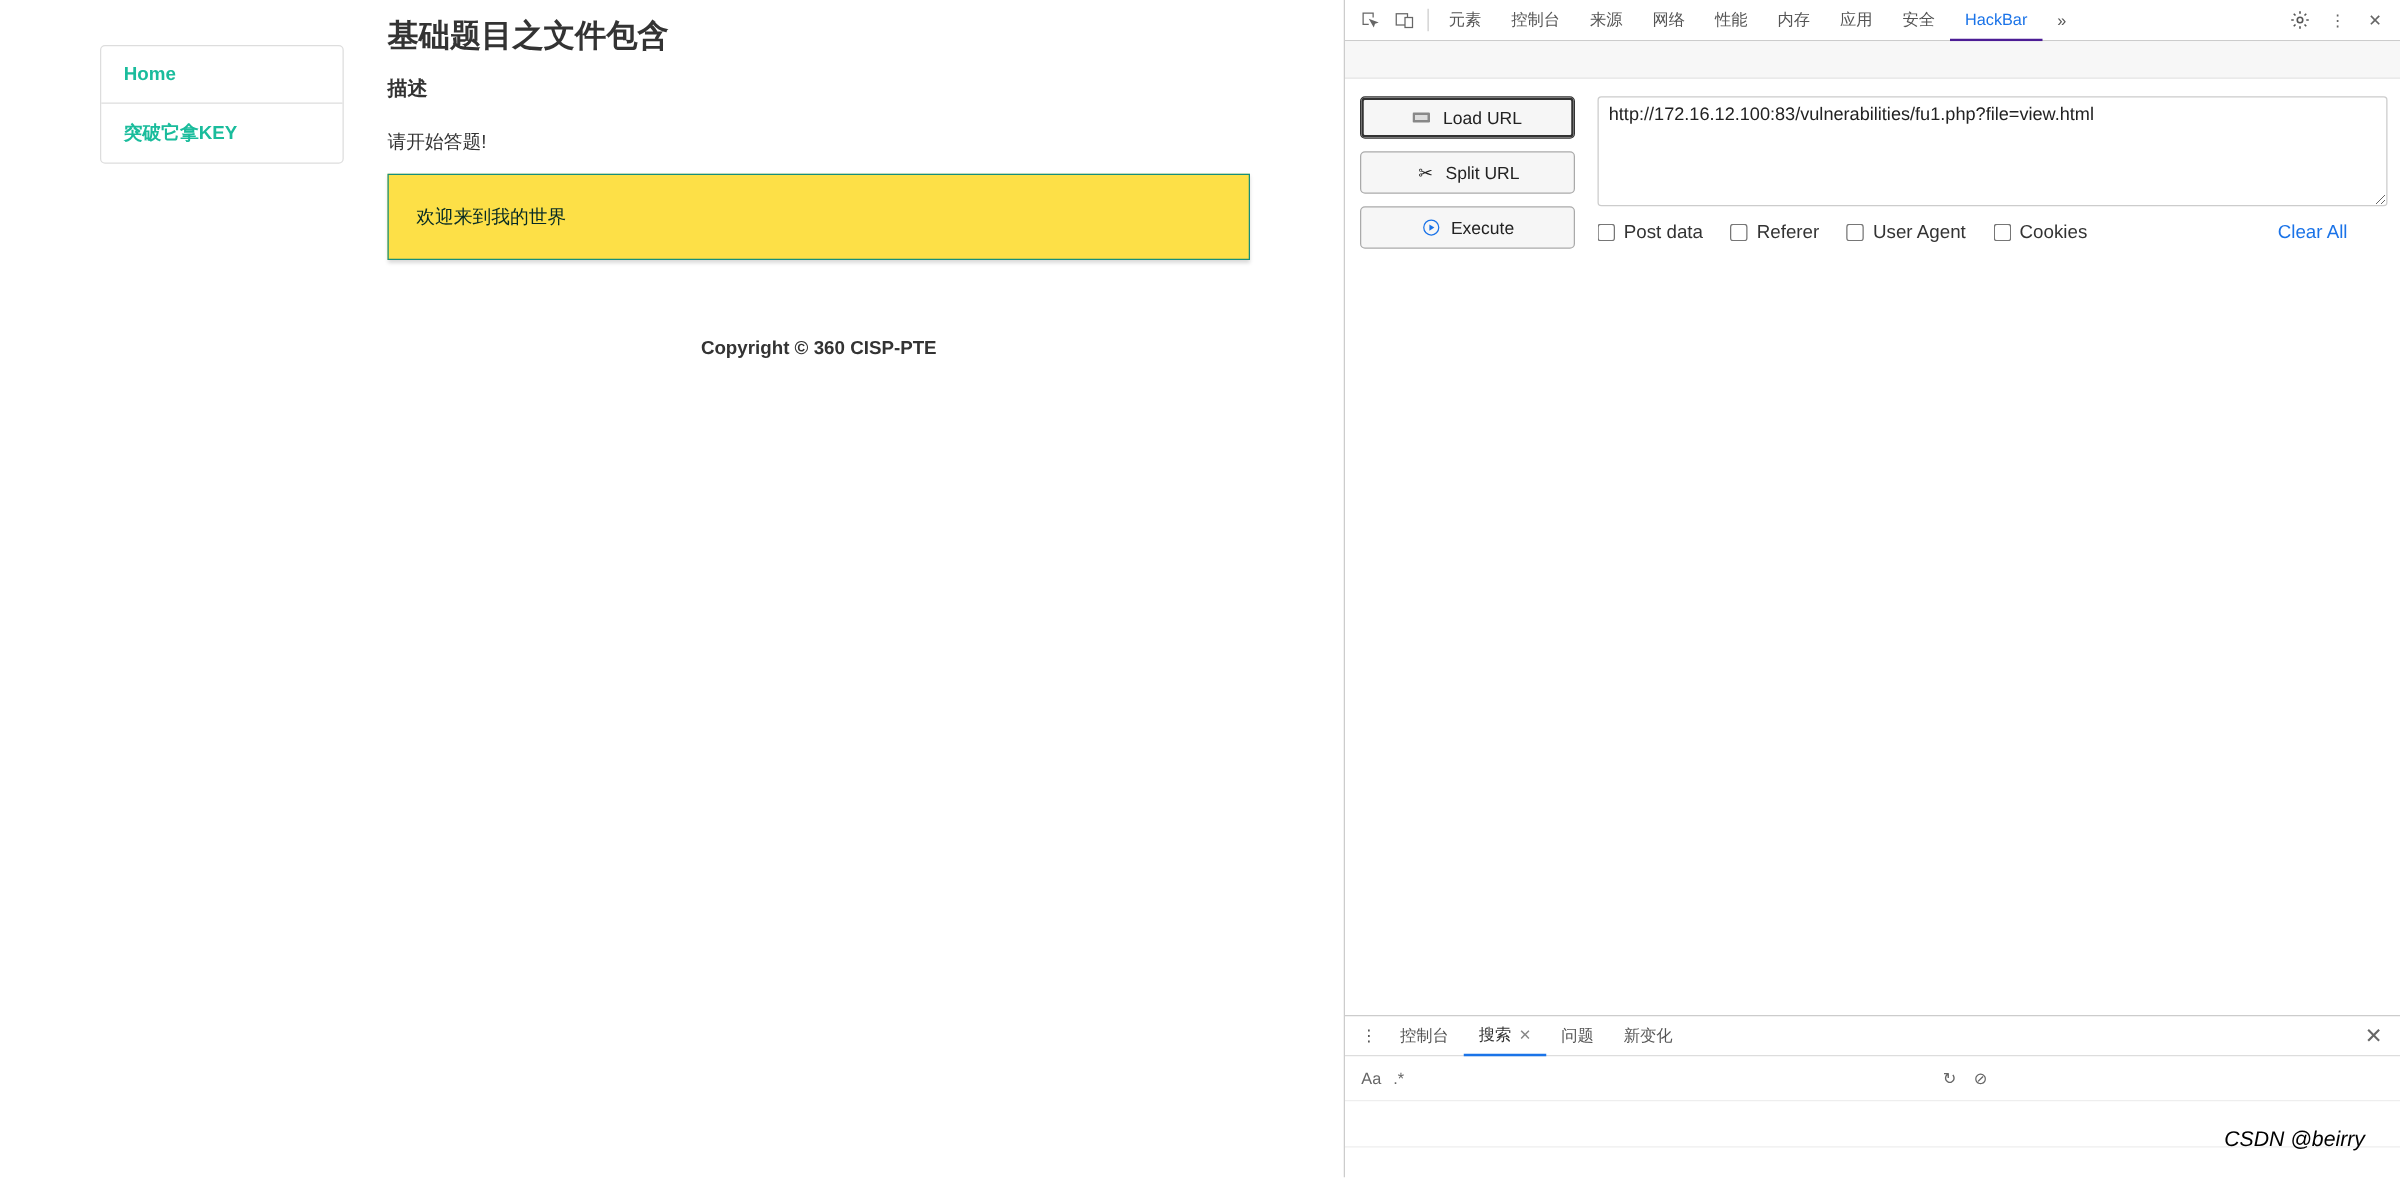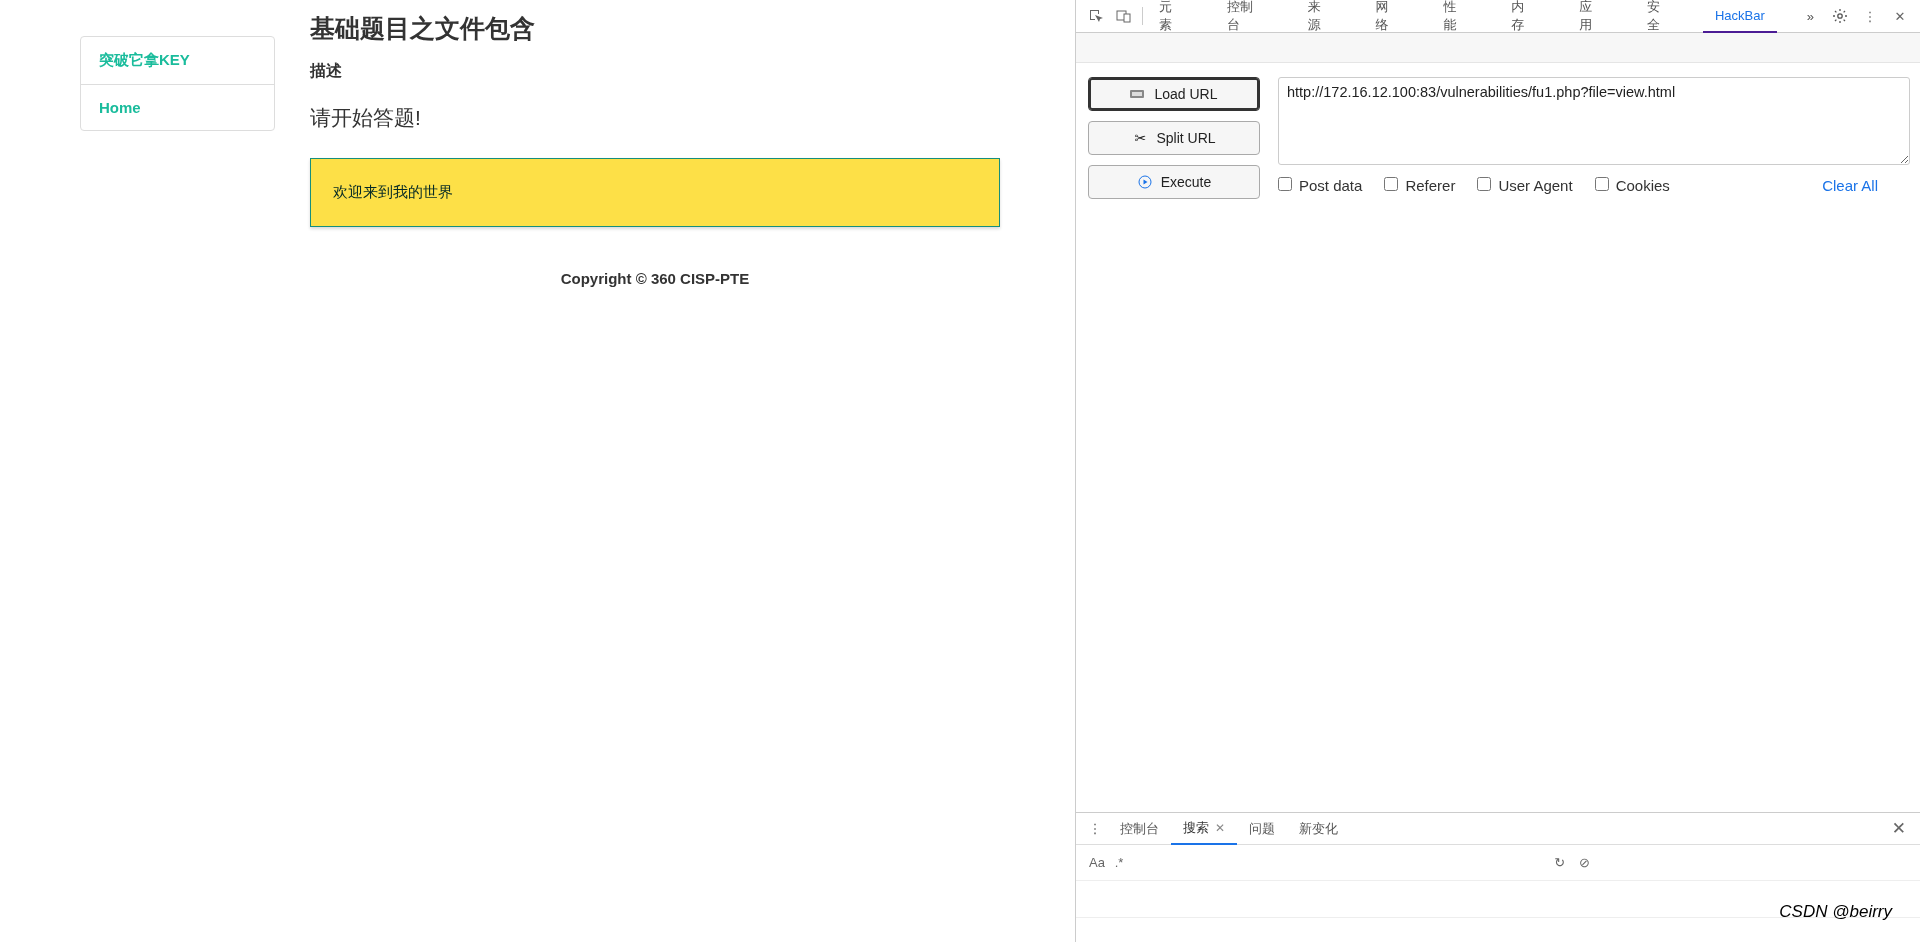--- a/index.html
+++ b/index.html
@@ -6,46 +6,46 @@
 body { font-family: Arial, "Microsoft YaHei", sans-serif; font-size: 13px; color: #333; background: #fff; width: 1920px; height: 942px; overflow: hidden; position: relative; }
 
 
 .webpage { position: absolute; left: 0; top: 0; width: 1075px; height: 942px; background: #fff; }
 .sidebar-nav { position: absolute; left: 80px; top: 36px; width: 195px; border: 1px solid #ddd; border-radius: 4px; }
 .sidebar-nav .nav-item { padding: 14px 18px; color: #1abc9c; font-size: 15px; font-weight: bold; cursor: pointer; border-bottom: 1px solid #ddd; }
 .sidebar-nav .nav-item:last-child { border-bottom: none; }
 .content { position: absolute; left: 310px; top: 12px; width: 690px; }
 .content h1 { font-size: 25px; font-weight: bold; color: #333; margin-bottom: 16px; }
 .content h3 { font-size: 16px; font-weight: bold; margin-bottom: 22px; }
-.content .prompt { font-size: 21px; margin-bottom: 26px; }
+.content .prompt { font-size: 15px; margin-bottom: 16px; }
 .highlight-box { background: #fde047; color: #062a25; font-size: 15px; padding: 24px 22px; border: 1px solid #168f7d; box-shadow: 0 2px 3px rgba(0,0,0,0.15); }
 .footer { position: absolute; left: 310px; top: 270px; width: 690px; text-align: center; font-size: 15px; font-weight: bold; }
 
 
 .devtools { position: absolute; left: 1075px; top: 0; right: 0; height: 942px; border-left: 1px solid #ccc; display: flex; flex-direction: column; background: #fff; }
 .dt-header { height: 33px; border-bottom: 1px solid #ccc; display: flex; align-items: center; padding: 0 6px; color: #555; }
 .dt-header .icon-btn { width: 28px; height: 28px; display: flex; align-items: center; justify-content: center; cursor: pointer; color: #666; }
 .dt-header .sep { width: 1px; height: 18px; background: #ccc; margin: 0 4px; }
-.dt-tabs { display: flex; align-items: center; flex: 1; gap: 18px; }
+.dt-tabs { display: flex; align-items: center; flex: 1; gap: 0; }
 .dt-tab { padding: 0 12px; height: 33px; display: flex; align-items: center; cursor: pointer; color: #555; font-size: 13px; }
 .dt-tab.active { color: #1a73e8; border-bottom: 2px solid #4c1d95; }
 .dt-header-right { display: flex; align-items: center; gap: 2px; }
 
 
 .filter-bar { height: 30px; border-bottom: 1px solid #e5e5e5; background: #f7f7f7; }
 
 
 .hackbar { padding: 14px 10px 10px 12px; display: flex; gap: 18px; }
 .hb-buttons { display: flex; flex-direction: column; gap: 10px; width: 172px; }
 .hb-btn { height: 34px; border: 1px solid #aaa; border-radius: 4px; background: #f6f6f6; display: flex; align-items: center; justify-content: center; gap: 8px; cursor: pointer; font-size: 14px; color: #222; }
 .hb-btn.selected { box-shadow: inset 0 0 0 2px #333; border-color: #333; }
 .hb-right { flex: 1; display: flex; flex-direction: column; }
 .hb-textarea { width: 100%; height: 88px; border: 1px solid #ccc; border-radius: 3px; padding: 6px 8px; font-size: 14.5px; font-family: inherit; resize: both; color: #222; }
 .hb-checks { display: flex; align-items: center; gap: 22px; margin-top: 12px; font-size: 15px; color: #333; }
-.hb-checks label { display: flex; gap: 7px; cursor: pointer; }
+.hb-checks label { display: flex; align-items: center; gap: 7px; cursor: pointer; }
 .hb-checks input[type=checkbox] { width: 14px; height: 14px; }
 .hb-clear { margin-left: auto; color: #1a73e8; cursor: pointer; margin-right: 32px; }
 
 .hb-icon { width: 16px; height: 16px; display: inline-flex; align-items: center; justify-content: center; }
 
 
 .drawer { position: absolute; bottom: 0; left: 0; right: 0; height: 130px; border-top: 1px solid #ccc; background: #fff; display: flex; flex-direction: column; }
 .drawer-tabs { height: 32px; border-bottom: 1px solid #ddd; display: flex; align-items: center; padding: 0 6px; gap: 0; color: #555; }
 .drawer-tabs .more-icon { width: 26px; text-align: center; cursor: pointer; }
 .drawer-tab { padding: 0 12px; height: 32px; display: flex; align-items: center; gap: 6px; cursor: pointer; font-size: 13px; }
@@ -59,22 +59,22 @@
 .blank-row { flex: 1; border-bottom: 1px solid #eee; }
 .drawer-console { height: 24px; }
 
 .watermark { position: absolute; right: 28px; bottom: 20px; color: #000000; font-size: 17px; font-style: italic; pointer-events: none; }
 </style>
 </head>
 <body>
 
 <div class="webpage">
   <div class="sidebar-nav">
+    <div class="nav-item">Home</div>
     <div class="nav-item">突破它拿KEY</div>
-    <div class="nav-item">Home</div>
   </div>
   <div class="content">
     <h1>基础题目之文件包含</h1>
     <h3>描述</h3>
     <div class="prompt">请开始答题!</div>
     <div class="highlight-box">欢迎来到我的世界</div>
   </div>
   <div class="footer">Copyright © 360 CISP-PTE</div>
 </div>
 

